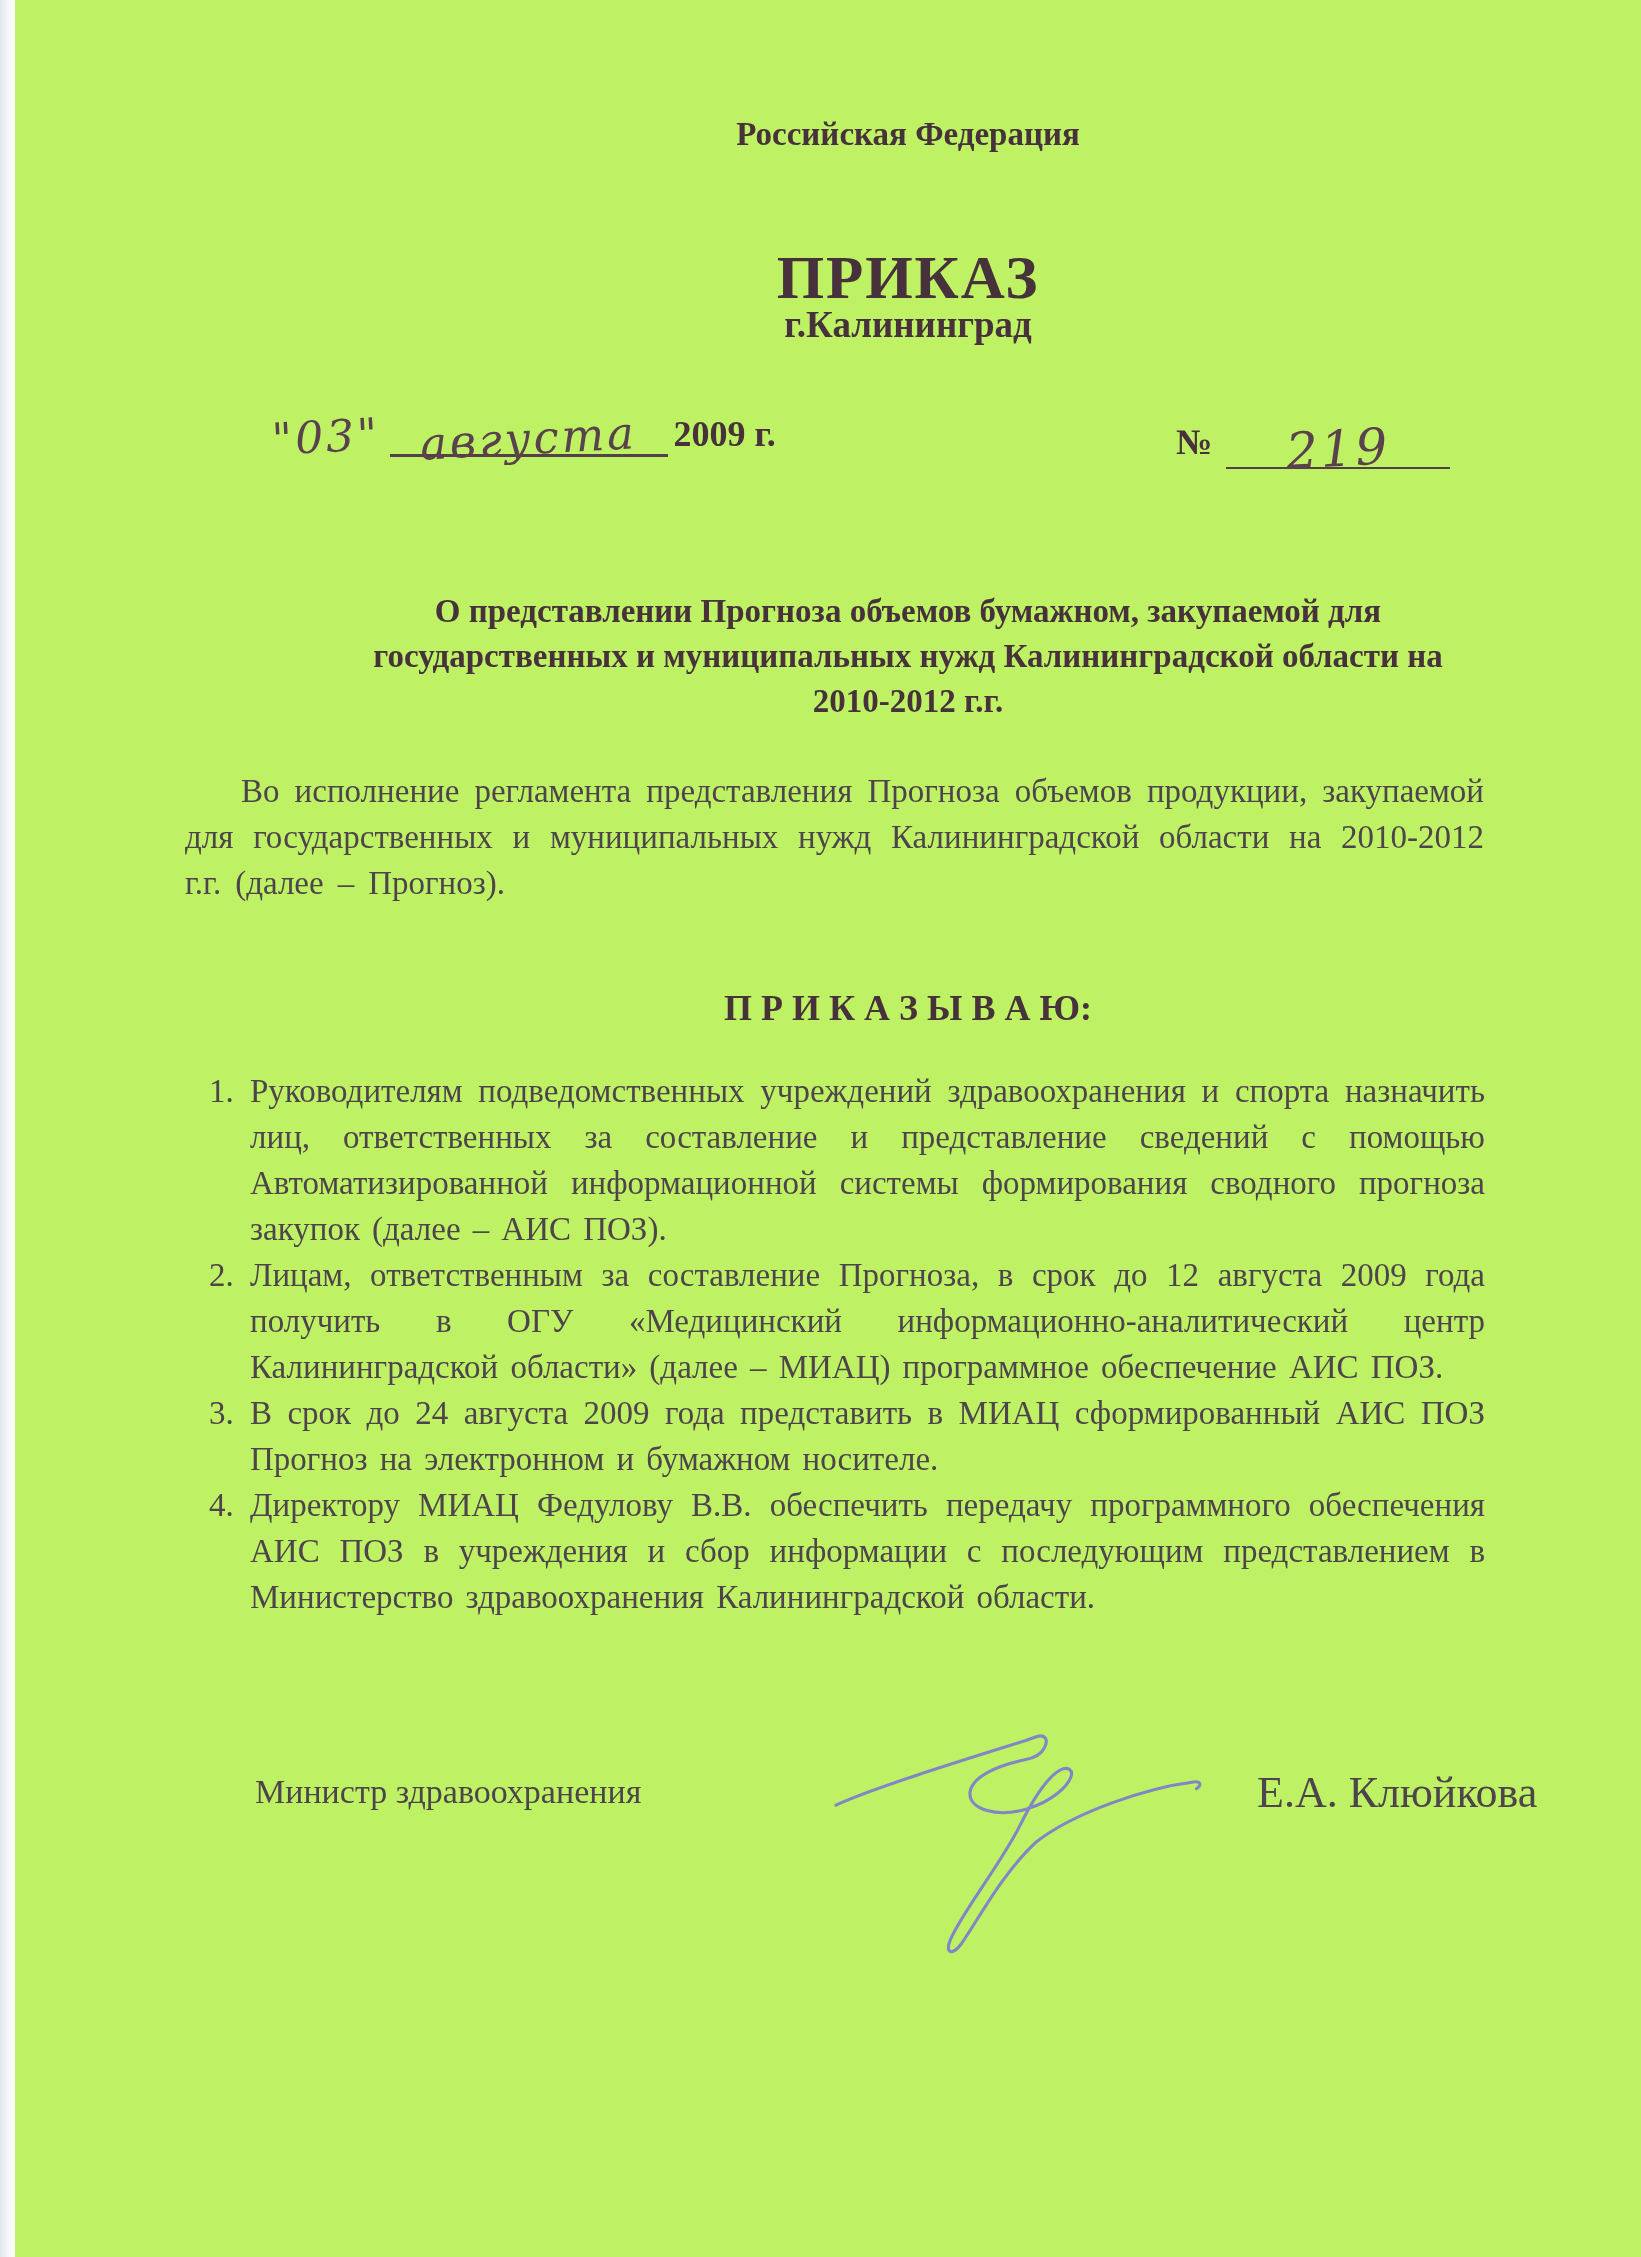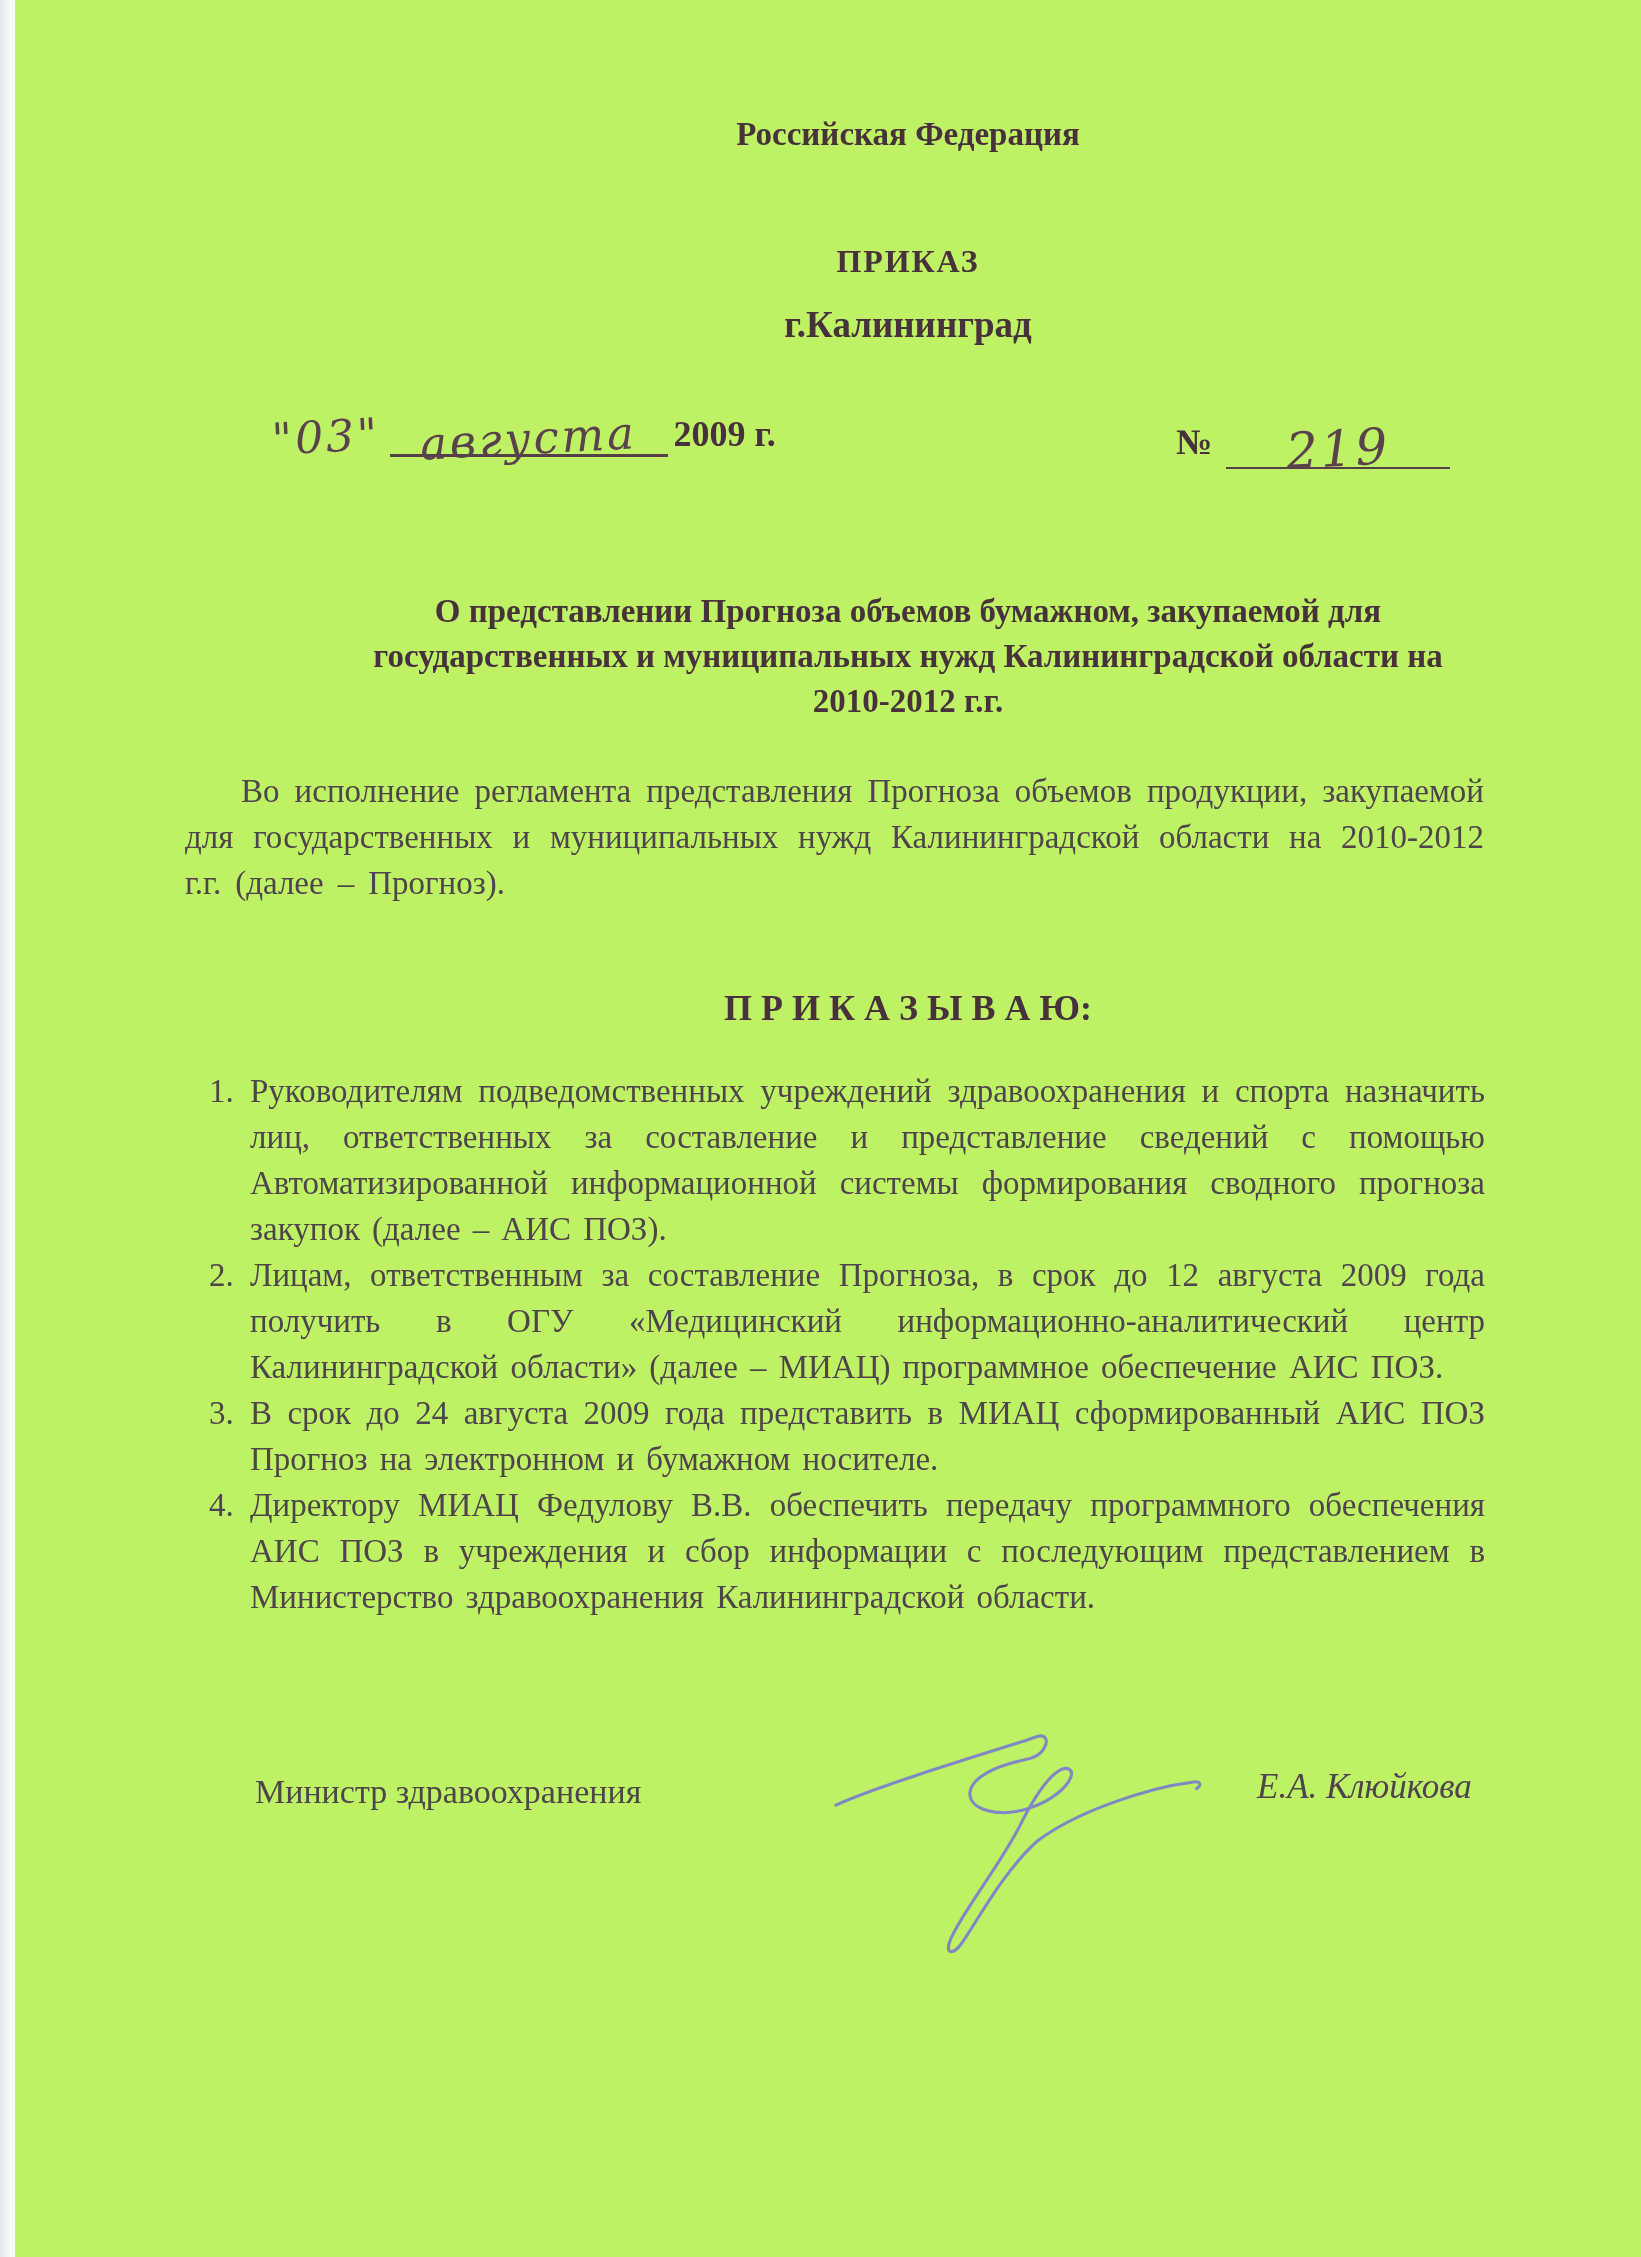--- a/index.html
+++ b/index.html
@@ -15,21 +15,21 @@
   }
   .scan-edge {
     position:absolute; left:0; top:0; bottom:0; width:15.4px;
     background:linear-gradient(90deg,#e3e9eb 0%,#f4f7f8 55%,#fefefe 100%);
   }
   .centered-band {
     position:absolute; left:174px; width:1468px; text-align:center;
   }
   .b-country   { top:116px; font-size:33px; font-weight:bold; color:#47323b; }
   .b-ministry  { top:156px; font-size:33px; font-weight:bold; color:#47323b; letter-spacing:0.5px; }
-  .b-doctype   { top:243px; font-size:32px; font-weight:bold; color:#47323b; letter-spacing:1.9px; }
+  .b-doctype   { top:243px; font-size:61px; font-weight:bold; color:#47323b; letter-spacing:1.9px; }
   .b-city      { top:303px; font-size:37px; font-weight:bold; color:#47323b; }
 
   .handwriting {
     font-family:"DejaVu Serif","Liberation Serif",serif;
     font-style:italic;
     color:#5a424c;
     letter-spacing:2.9px;
     display:inline-block;
     transform:rotate(-3deg);
   }
@@ -74,21 +74,21 @@
   }
 
   .order-list {
     position:absolute; top:1068px; left:209px; width:1276px;
   }
   .order-item { display:flex; }
   .item-num  { flex:0 0 41px; font-size:33px; line-height:46px; }
   .item-text { flex:1; font-size:33px; line-height:46px; text-align:justify; word-spacing:3.9px; }
 
   .sig-position { position:absolute; top:1773px; left:255px; font-size:34px; }
-  .sig-name     { position:absolute; top:1767px; left:1257px; font-size:35px;font-style:italic; }
+  .sig-name     { position:absolute; top:1767px; left:1257px; font-size:44px; }
   .sig-svg      { position:absolute; top:1728px; left:828px; }
 </style>
 </head>
 <body>
 
 <div class="page">
 
   <div class="scan-edge"></div>
 
   <div class="centered-band b-country">Российская Федерация</div>

